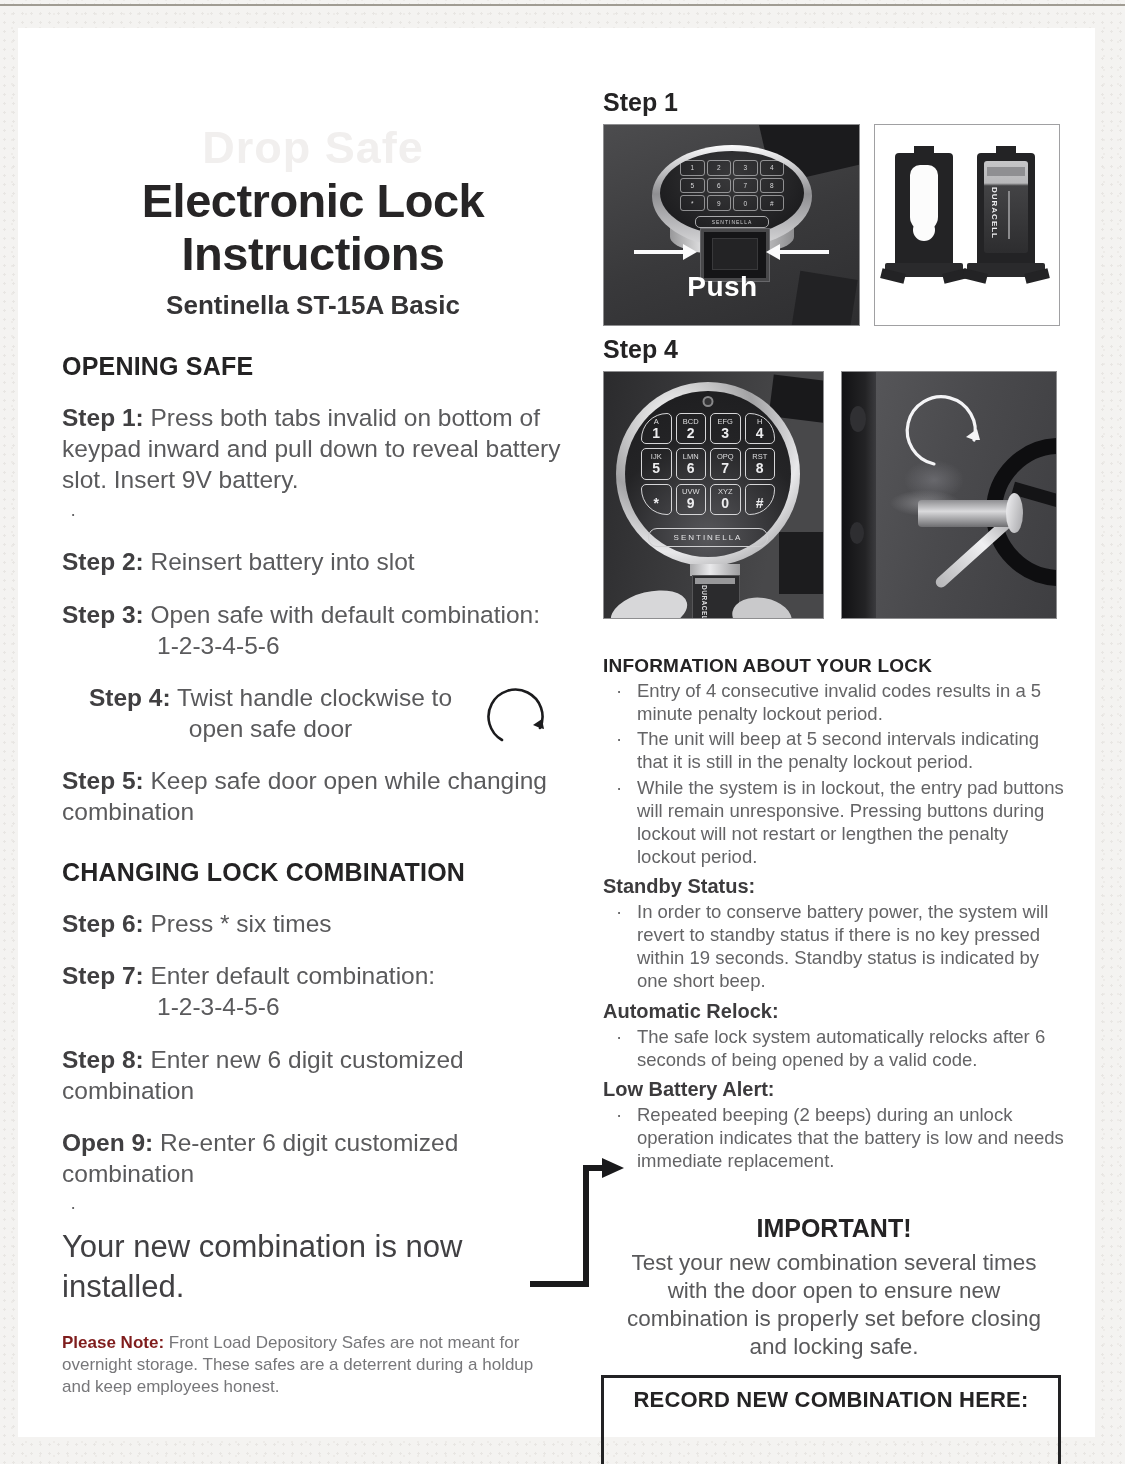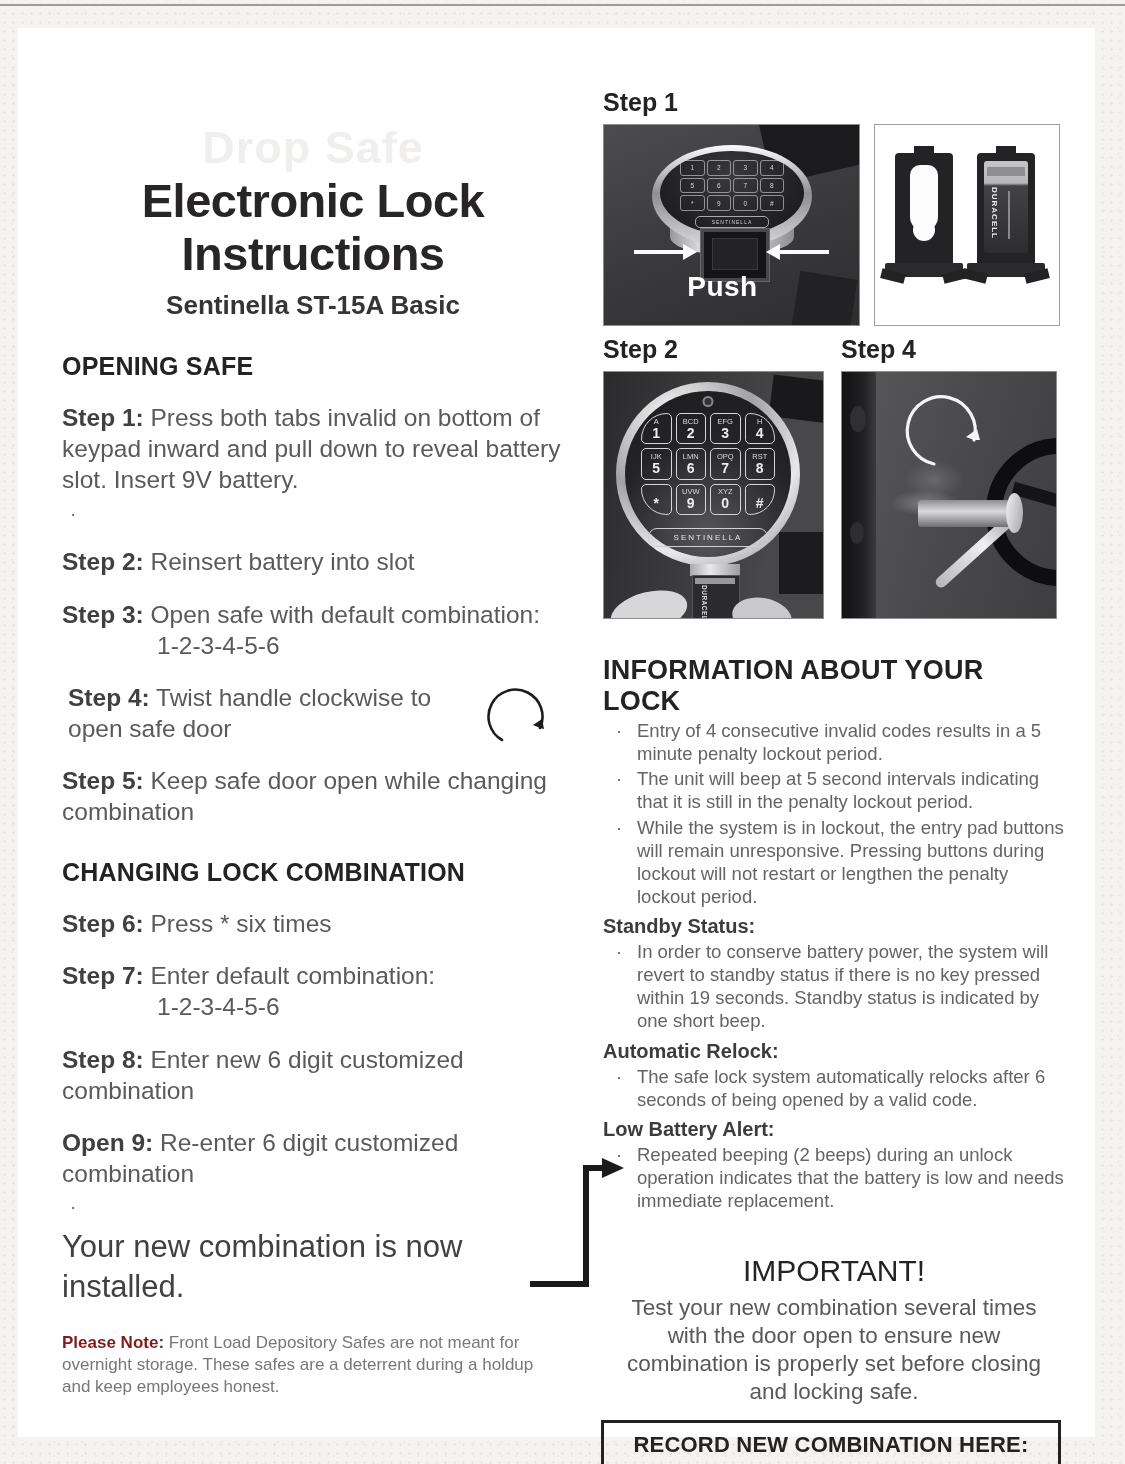--- a/index.html
+++ b/index.html
@@ -38,21 +38,21 @@
   }
   .subtitle{text-align:center;font-weight:700;font-size:26px;color:#353436;margin-top:10px;}
   .h-section{font-weight:800;font-size:25px;color:#242324;margin-top:31px;letter-spacing:0.2px;}
   .step{margin-top:21px;font-size:24.5px;line-height:1.27;color:#5a5a5c;}
   .step b{color:#403f41;}
   .step .l2{margin-left:95px;}
   .lbullet{display:flex;margin-top:6px;padding-left:8px;font-size:19px;line-height:1.26;color:#646466;}
   .lbullet .dot{width:28px;flex:0 0 28px;}
   .lbullet .btxt{max-width:330px;}
   .step4wrap{position:relative;}
-  .step4wrap p{margin:6px;max-width:385px;}
+  .step4wrap p{margin:16px;max-width:385px;text-align:center;}
   .rot-arrow{position:absolute;right:10px;top:-4px;}
   .conclusion{margin-top:8px;font-size:31px;line-height:1.3;color:#414043;}
   .note{margin-top:24px;font-size:17px;line-height:1.32;color:#77777a;max-width:480px;}
   .note b{color:#7f1d1d;}
 
   
   .rightcol{position:absolute;left:603px;top:88px;width:462px;}
   .figlabel{font-weight:800;font-size:25px;color:#242324;}
   .figrow{display:flex;margin-top:7px;}
   .labelrow{display:flex;margin-top:9px;}
@@ -164,29 +164,29 @@
   .pd-rod{position:absolute;left:94px;top:204px;width:112px;height:11px;border-radius:6px;
     background:linear-gradient(90deg,#b6b6b8,#f0f0f2 55%,#939396);
     transform:rotate(-42deg);transform-origin:6px 6px;}
   .pd-wheel{position:absolute;right:-78px;top:66px;width:148px;height:148px;border-radius:50%;
     border:16px solid #0e0e10;box-sizing:border-box;}
   .pd-spoke{position:absolute;right:-18px;top:118px;width:62px;height:13px;background:#141416;transform:rotate(16deg);}
   .pd-circarrow{position:absolute;left:56px;top:16px;}
 
   
   .infoblock{margin-top:36px;}
-  .h-info{font-weight:800;font-size:27px;color:#242324;letter-spacing:0.2px;}
+  .h-info{font-weight:800;font-size:19px;color:#242324;letter-spacing:0.2px;}
   .info-sub{font-weight:700;font-size:20px;color:#3c3b3d;margin-top:7px;}
   .rbullet{display:flex;padding-left:13px;font-size:18.5px;line-height:1.25;color:#646466;margin-top:2px;}
   .rbullet .dot{width:21px;flex:0 0 21px;}
   .rbullet .btxt{max-width:428px;}
 
   
   .important{margin-top:42px;text-align:center;}
-  .h-imp{font-weight:400;font-size:30px;color:#242324;}
+  .h-imp{font-weight:700;font-size:25px;color:#242324;}
   .imp-text{margin:6px auto 0;font-size:22.5px;line-height:1.24;color:#59595b;max-width:432px;}
   .recordbox{margin-top:14px;margin-left:-2px;width:460px;height:92px;border:3px solid #222224;
     box-sizing:border-box;text-align:center;}
   .h-record{font-weight:800;font-size:22px;color:#242324;margin-top:9px;letter-spacing:0.2px;}
 
   
   .elbow{position:absolute;left:520px;top:1152px;}
 </style>
 </head>
 <body>
@@ -324,21 +324,20 @@
             <div class="batt-line"></div>
           </div>
           <div class="tray-base"></div>
           <div class="tray-foot-l"></div>
           <div class="tray-foot-r"></div>
         </div>
       </div>
     </div>
 
     <div class="labelrow">
-      <div class="figlabel sp">Step 2</div>
       <div class="figlabel">Step 4</div>
     </div>
 
     <div class="figrow">
 
       <div class="photo photoC">
         <div class="pc-tr"></div>
         <div class="pc-br"></div>
         <div class="pc-ring">
           <div class="pc-face">

